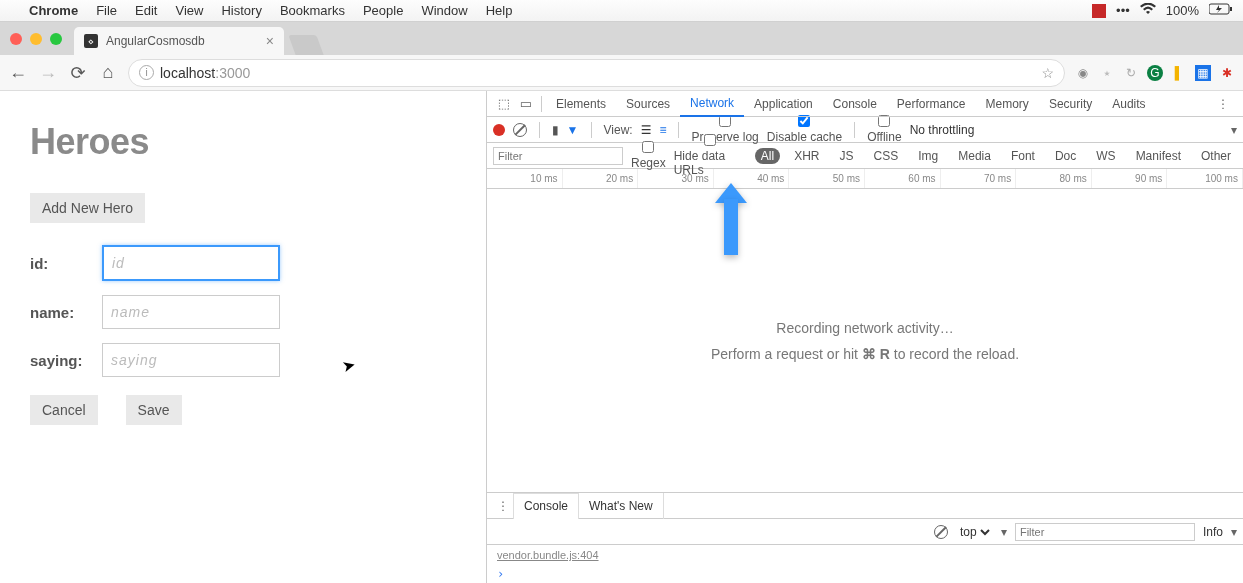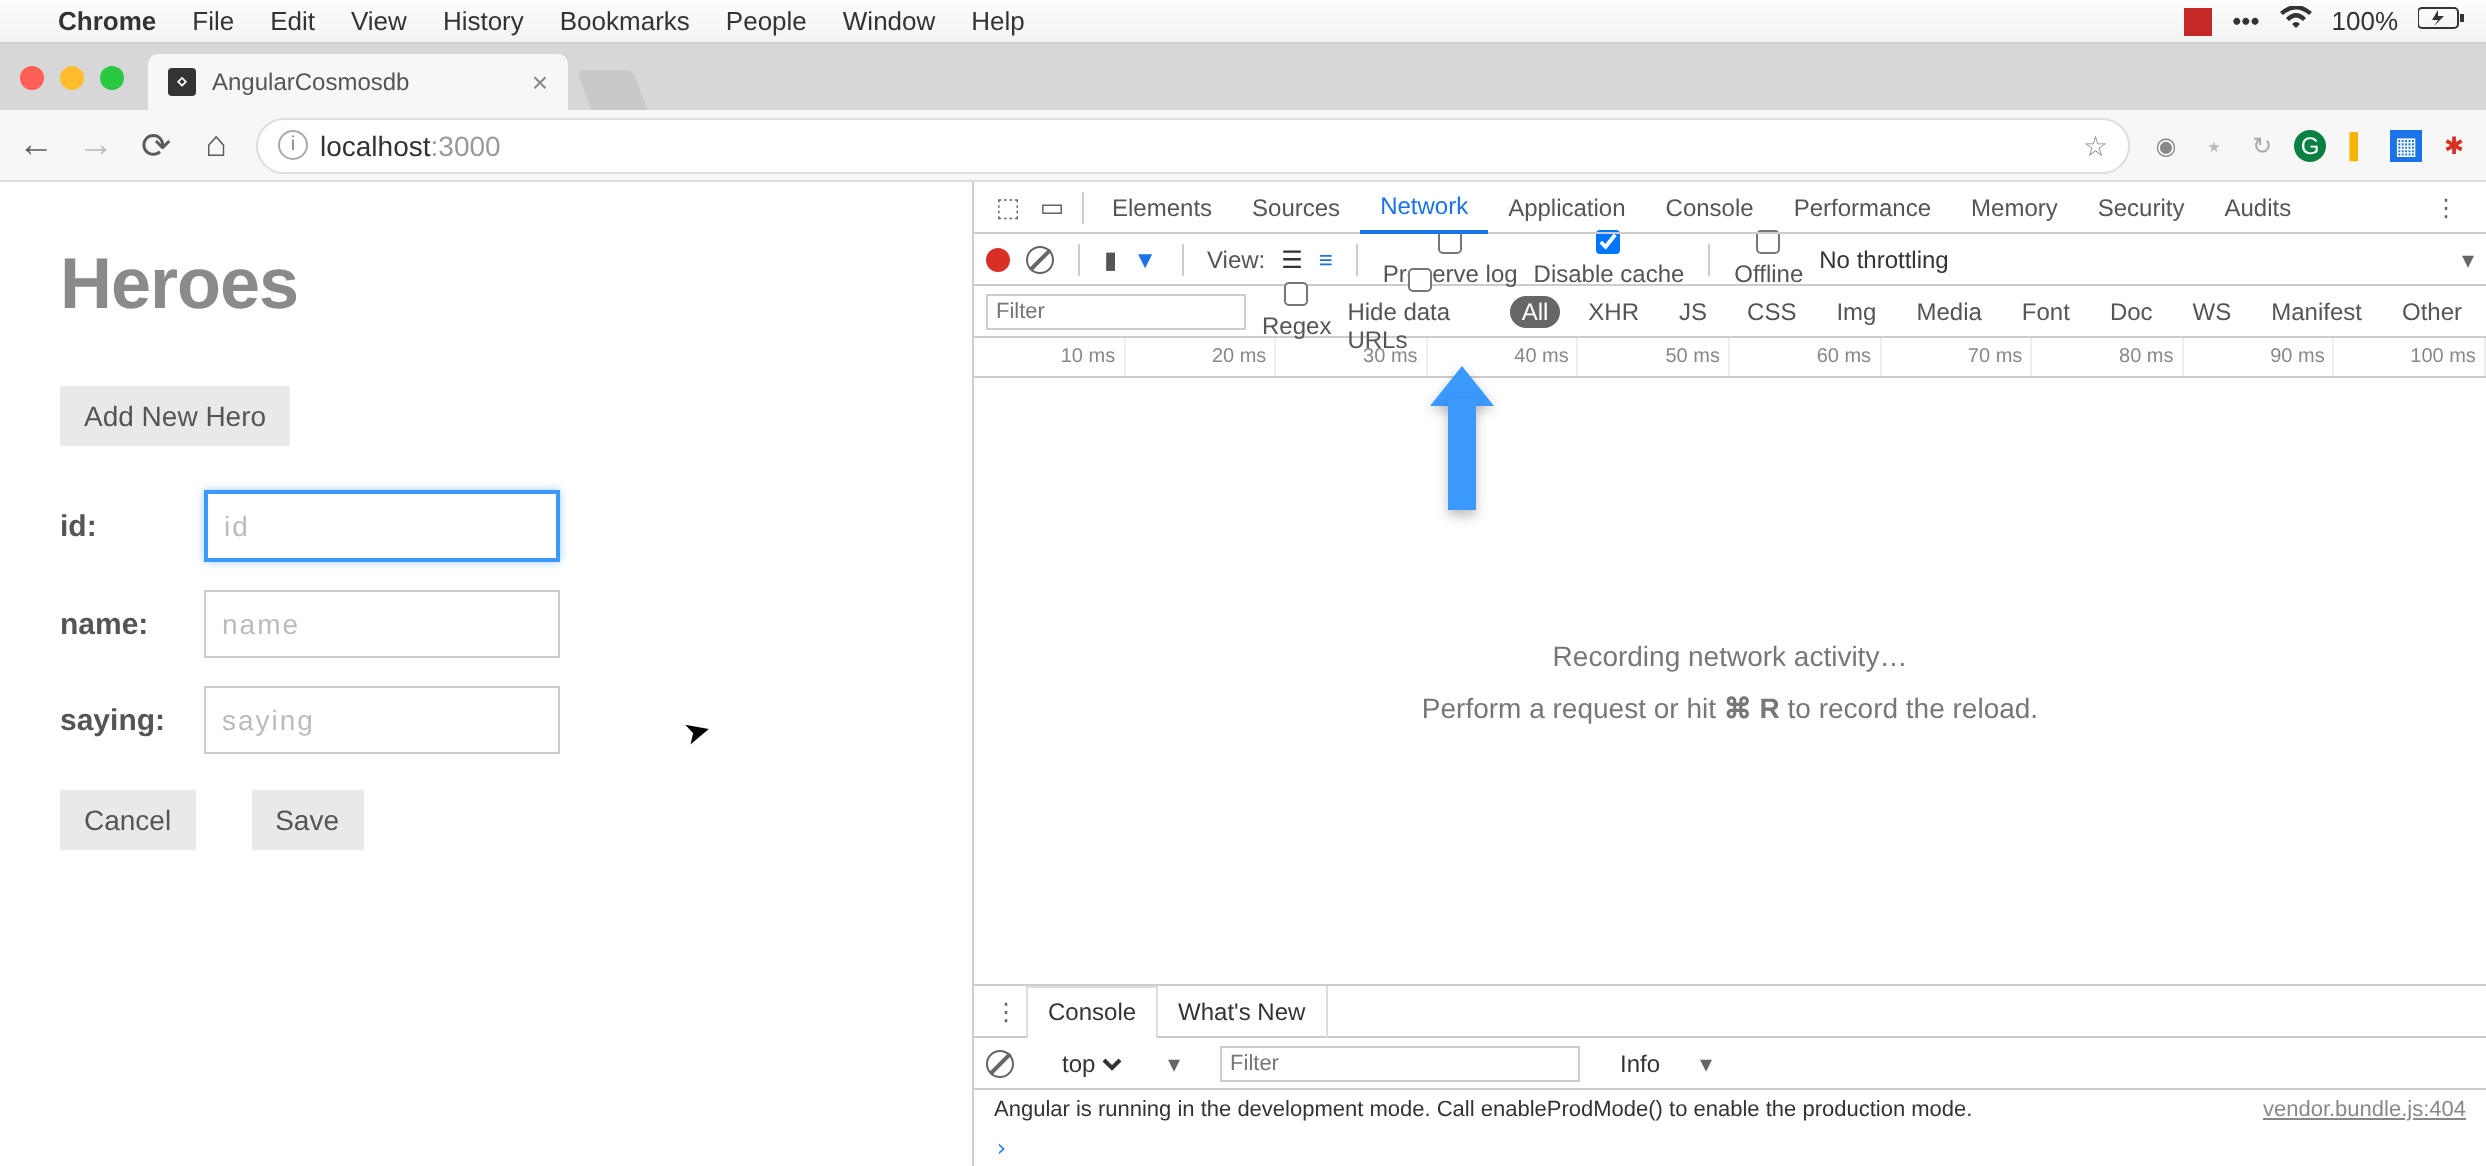--- a/index.html
+++ b/index.html
@@ -35,21 +35,21 @@
 .ext-icons span { width: 16px; height: 16px; display: inline-flex; align-items:center; justify-content:center; font-size:12px; }
 
 
 .split { display: flex; height: calc(583px - 22px - 33px - 36px); }
 .page { flex: 0 0 486px; padding: 30px 30px; }
 .page h1 { font-size: 36px; font-weight: 700; color: #8a8a8a; margin-bottom: 30px; letter-spacing: -0.5px; }
 .btn { background: #e9e9e9; border: none; padding: 7px 12px; font-size: 14px; color: #555; cursor: pointer; }
 .form { margin-top: 22px; }
 .form-row { display: flex; align-items: center; margin-bottom: 14px; }
 .form-row label { width: 72px; font-size: 15px; color: #555; font-weight: bold; }
-.form-row input { width: 178px; height: 26px; border: 1px solid #ccc; padding: 16px 8px; font-size: 14px; color: #333; }
+.form-row input { width: 178px; height: 26px; border: 1px solid #ccc; padding: 16px 8px; font-size: 14px; color: #333; font-style: italic; }
 .form-row input::placeholder { color: #bbb; letter-spacing: 1px; }
 .form-row input.focused { border: 2px solid #3b99fc; outline: none; box-shadow: 0 0 4px rgba(59,153,252,.5); }
 .form-actions { margin-top: 18px; display: flex; gap: 28px; }
 
 
 .devtools { flex: 1; border-left: 1px solid #ccc; display: flex; flex-direction: column; background: #fff; font-size: 12px; color: #333; }
 .dt-tabs { height: 26px; border-bottom: 1px solid #ccc; display: flex; align-items: center; padding: 0 6px; gap: 0; }
 .dt-tabs .icon-btn { width: 22px; text-align: center; color: #666; font-size: 13px; }
 .dt-sep { width: 1px; height: 16px; background: #ccc; margin: 0 4px; }
 .dt-tab { padding: 0 10px; height: 26px; display: flex; align-items: center; color: #555; }
@@ -78,21 +78,21 @@
 
 .arrow-overlay { position:absolute; top:-6px; left:228px; width:30px; height:72px; pointer-events:none; }
 .arrow-overlay .shaft { position:absolute; left:9px; top:16px; width:14px; height:56px; background:#3b99fc; box-shadow:0 3px 6px rgba(0,0,0,.25); }
 .arrow-overlay .head { position:absolute; left:0; top:0; width:0;height:0; border-left:16px solid transparent; border-right:16px solid transparent; border-bottom:20px solid #3b99fc; filter: drop-shadow(0 2px 3px rgba(0,0,0,.25)); }
 
 .dt-drawer-tabs { height:26px; border-bottom:1px solid #ccc; display:flex; align-items:center; padding:0 6px; }
 .dt-drawer-tabs .dicon { width:20px; text-align:center; color:#666; }
 .dt-drawer-tabs .dtab { padding:0 10px; height:26px; display:flex; align-items:center; border-right:1px solid #ddd; }
 .dt-drawer-tabs .dtab.active { background:#fff; border-top:1px solid #ddd; border-left:1px solid #ddd; }
 
-.dt-drawer-ctrl { height:26px; border-bottom:1px solid #ccc; display:flex; align-items:center; padding:0 6px; gap:20px; }
+.dt-drawer-ctrl { height:26px; border-bottom:1px solid #ccc; display:flex; align-items:center; padding:0 6px; gap:8px;justify-content:flex-end; }
 .dt-drawer-ctrl select { border:none; font-size:12px; color:#333; background:transparent; }
 .dt-drawer-ctrl input { width:180px; height:18px; border:1px solid #ccc; padding:0 4px; font-size:11px; }
 
 .console-body { flex:0 0 auto; padding:4px 10px; font-family: Menlo, monospace; font-size:11px; color:#333; display:flex; justify-content:space-between; }
 .console-body .src { color:#888; text-decoration:underline; }
 .console-prompt { padding:2px 10px; color:#367cf1; font-family:Menlo,monospace; font-size:12px; }
 
 .cursor-arrow { position:absolute; left:342px; top:265px; font-size:16px; color:#000; pointer-events:none; transform: rotate(-15deg); }
 </style>
 </head>
@@ -286,18 +286,17 @@
     <div class="dt-drawer-ctrl">
       <span class="clear-ic"></span>
       <select><option>top</option></select>
       <span style="color:#666">▾</span>
       <input placeholder="Filter" style="">
       <span>Info</span>
       <span style="color:#666">▾</span>
     </div>
 
     <div class="console-body">
-      <span>Angular is running in the development mode. Call enableProdMode() to enable the production mode.</span>
       <span class="src">vendor.bundle.js:404</span>
     </div>
     <div class="console-prompt">›</div>
   </div>
 </div>
 
 </body></html>

